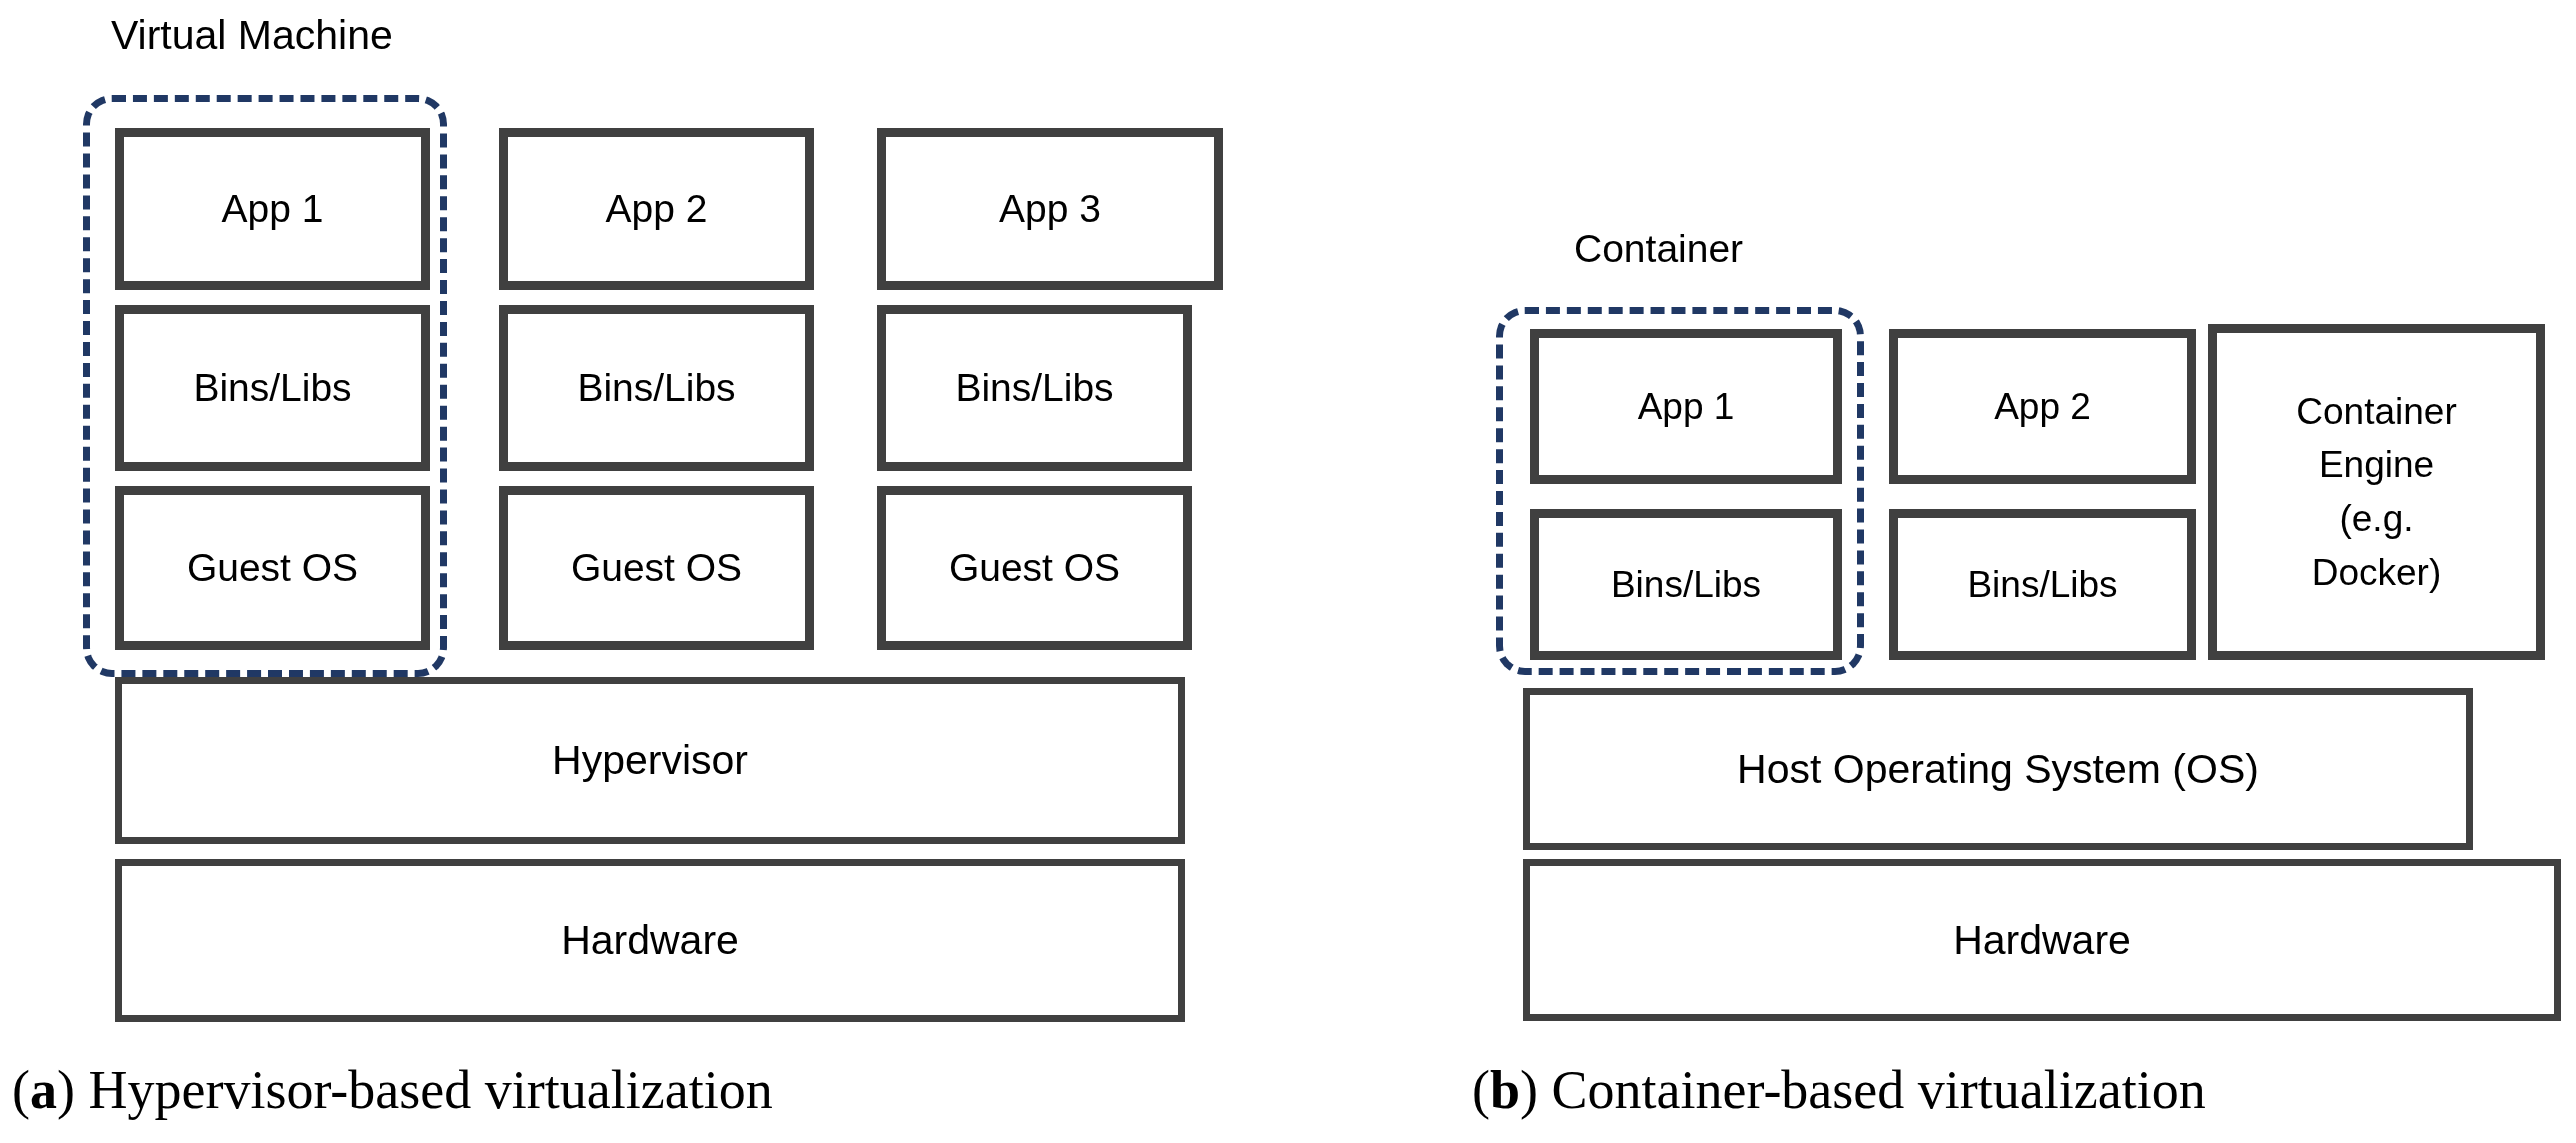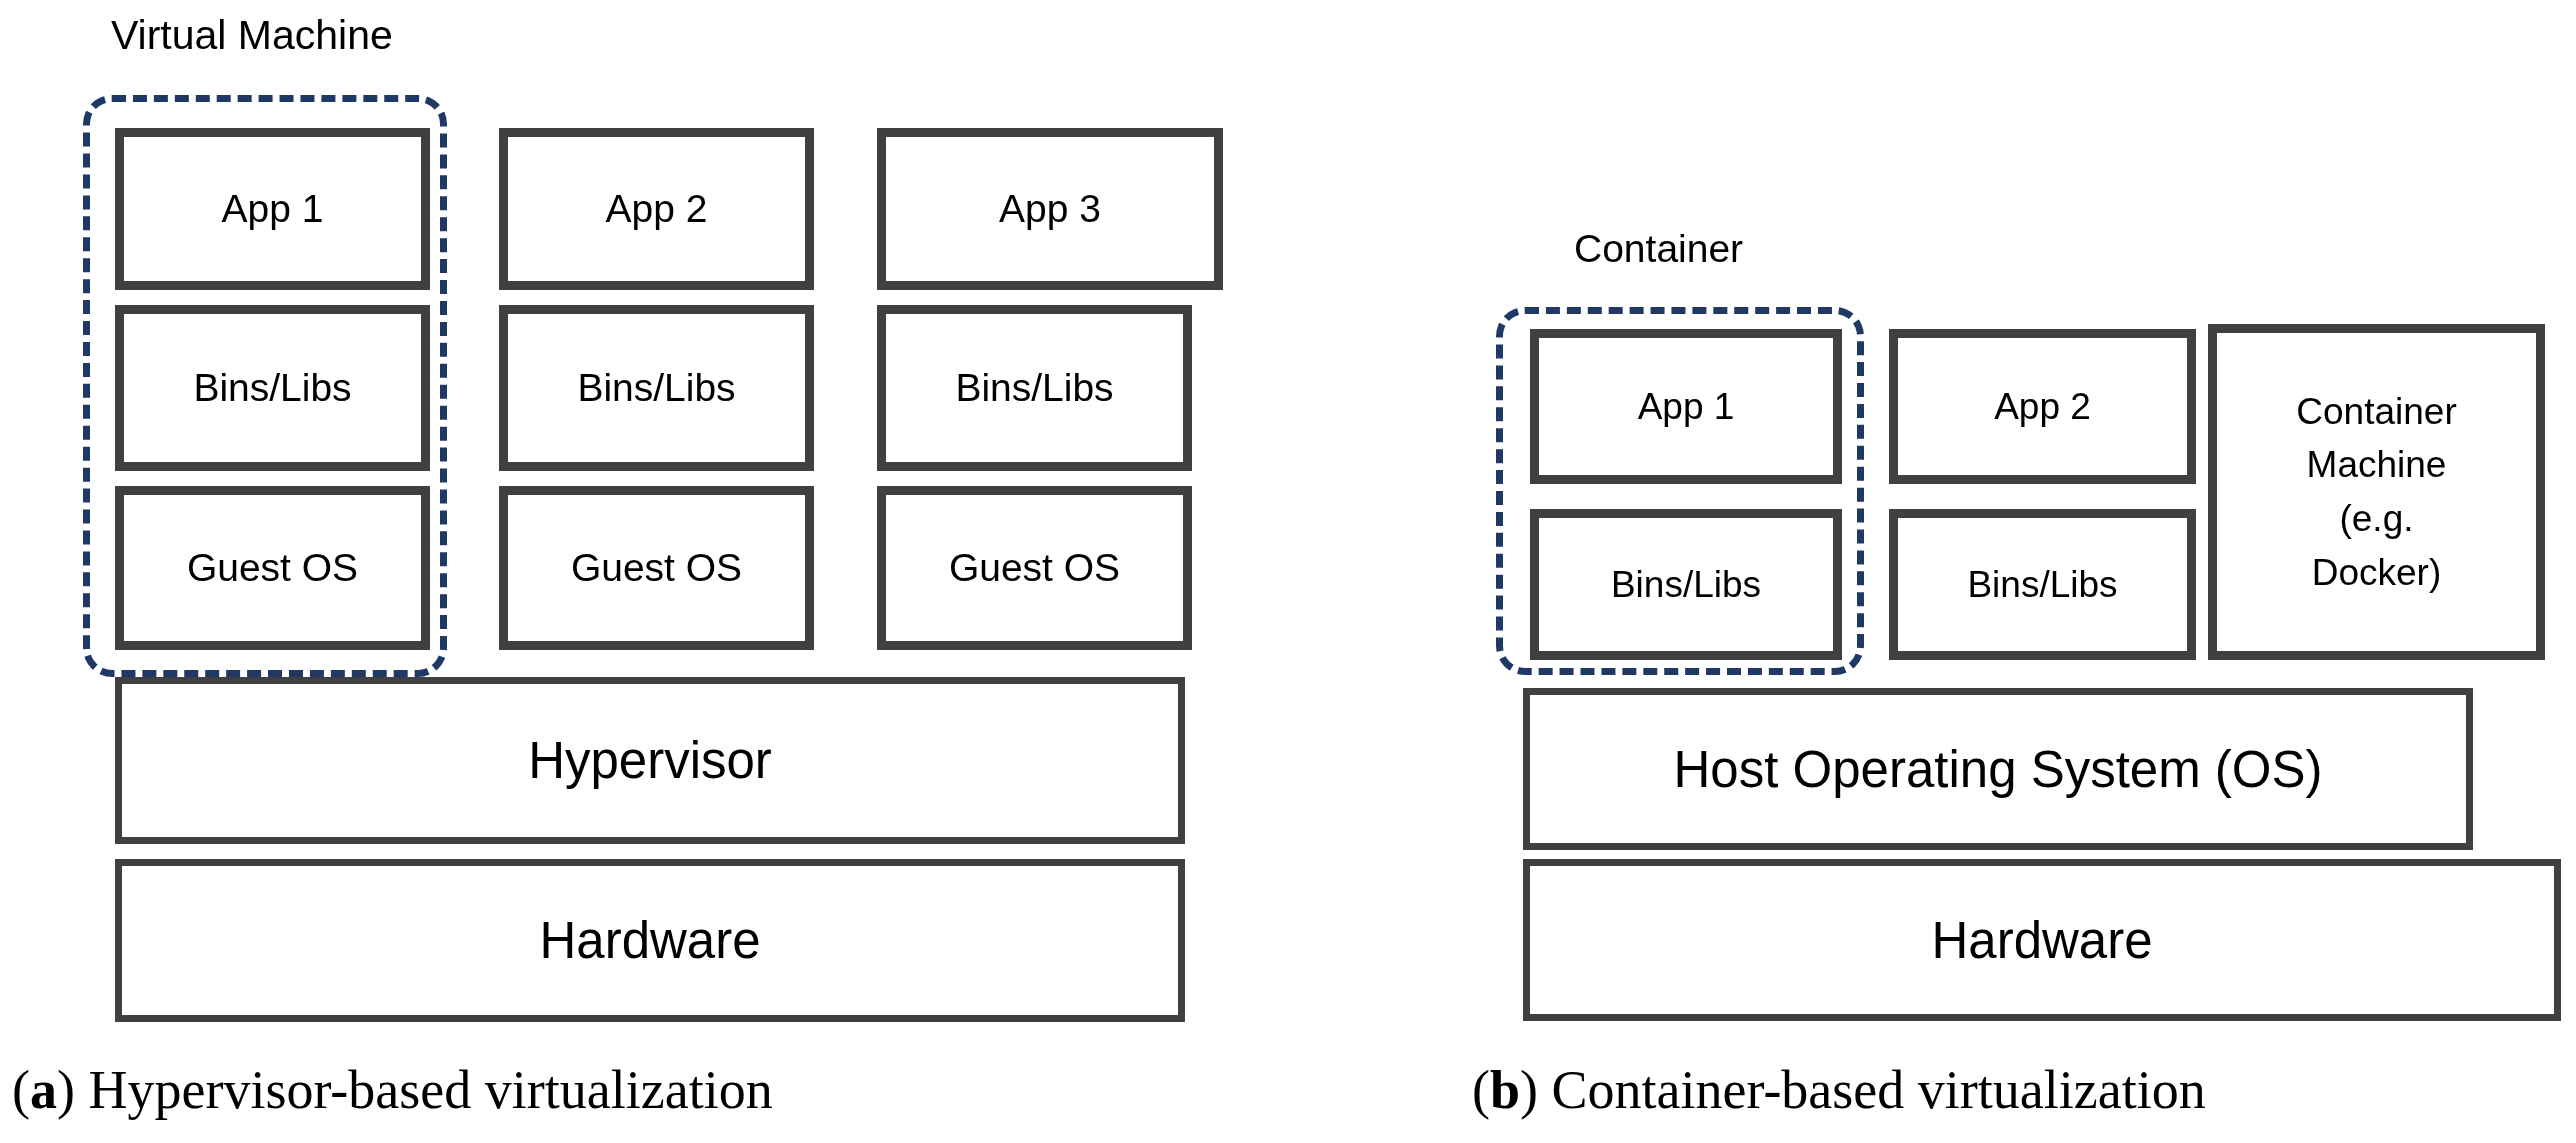--- a/index.html
+++ b/index.html
@@ -35,21 +35,21 @@
     background:var(--bg);
     display:flex;align-items:center;justify-content:center;
     text-align:left;
     font-size:39px;
     color:var(--ink);
   }
   .bar{
     border:7.7px solid var(--box-border);
     background:var(--bg);
     display:flex;align-items:center;justify-content:center;
-    font-size:51px;
+    font-size:41px;
     color:var(--ink);
   }
   .engine{
     flex-direction:column;
     font-size:37px;
     line-height:1.45;
   }
   .caption{
     font-family:"Liberation Serif", serif;
     font-size:54px;
@@ -95,21 +95,21 @@
     <div class="abs dashed-outline" style="left:1496px;top:307px;width:368px;height:368px;"></div>
 
     <div class="abs node" style="left:1530px;top:329px;width:312px;height:155px;font-size:37px;">App 1</div>
     <div class="abs node" style="left:1530px;top:509px;width:312px;height:151px;font-size:37px;">Bins/Libs</div>
 
     <div class="abs node" style="left:1889px;top:329px;width:307px;height:155px;font-size:37px;">App 2</div>
     <div class="abs node" style="left:1889px;top:509px;width:307px;height:151px;font-size:37px;">Bins/Libs</div>
 
     <div class="abs node engine" style="left:2208px;top:324px;width:337px;height:336px;">
       <span>Container</span>
-      <span>Machine</span>
+      <span>Engine</span>
       <span>(e.g.</span>
       <span>Docker)</span>
     </div>
 
     <div class="abs bar" style="left:1523px;top:688px;width:950px;height:162px;">Host Operating System (OS)</div>
     <div class="abs bar" style="left:1523px;top:859px;width:1038px;height:162px;">Hardware</div>
 
     <div class="abs caption" style="left:1472px;top:1063px;"><span>(</span><b>b</b><span>) </span><span>Container-based virtualization</span></div>
   </section>
 

